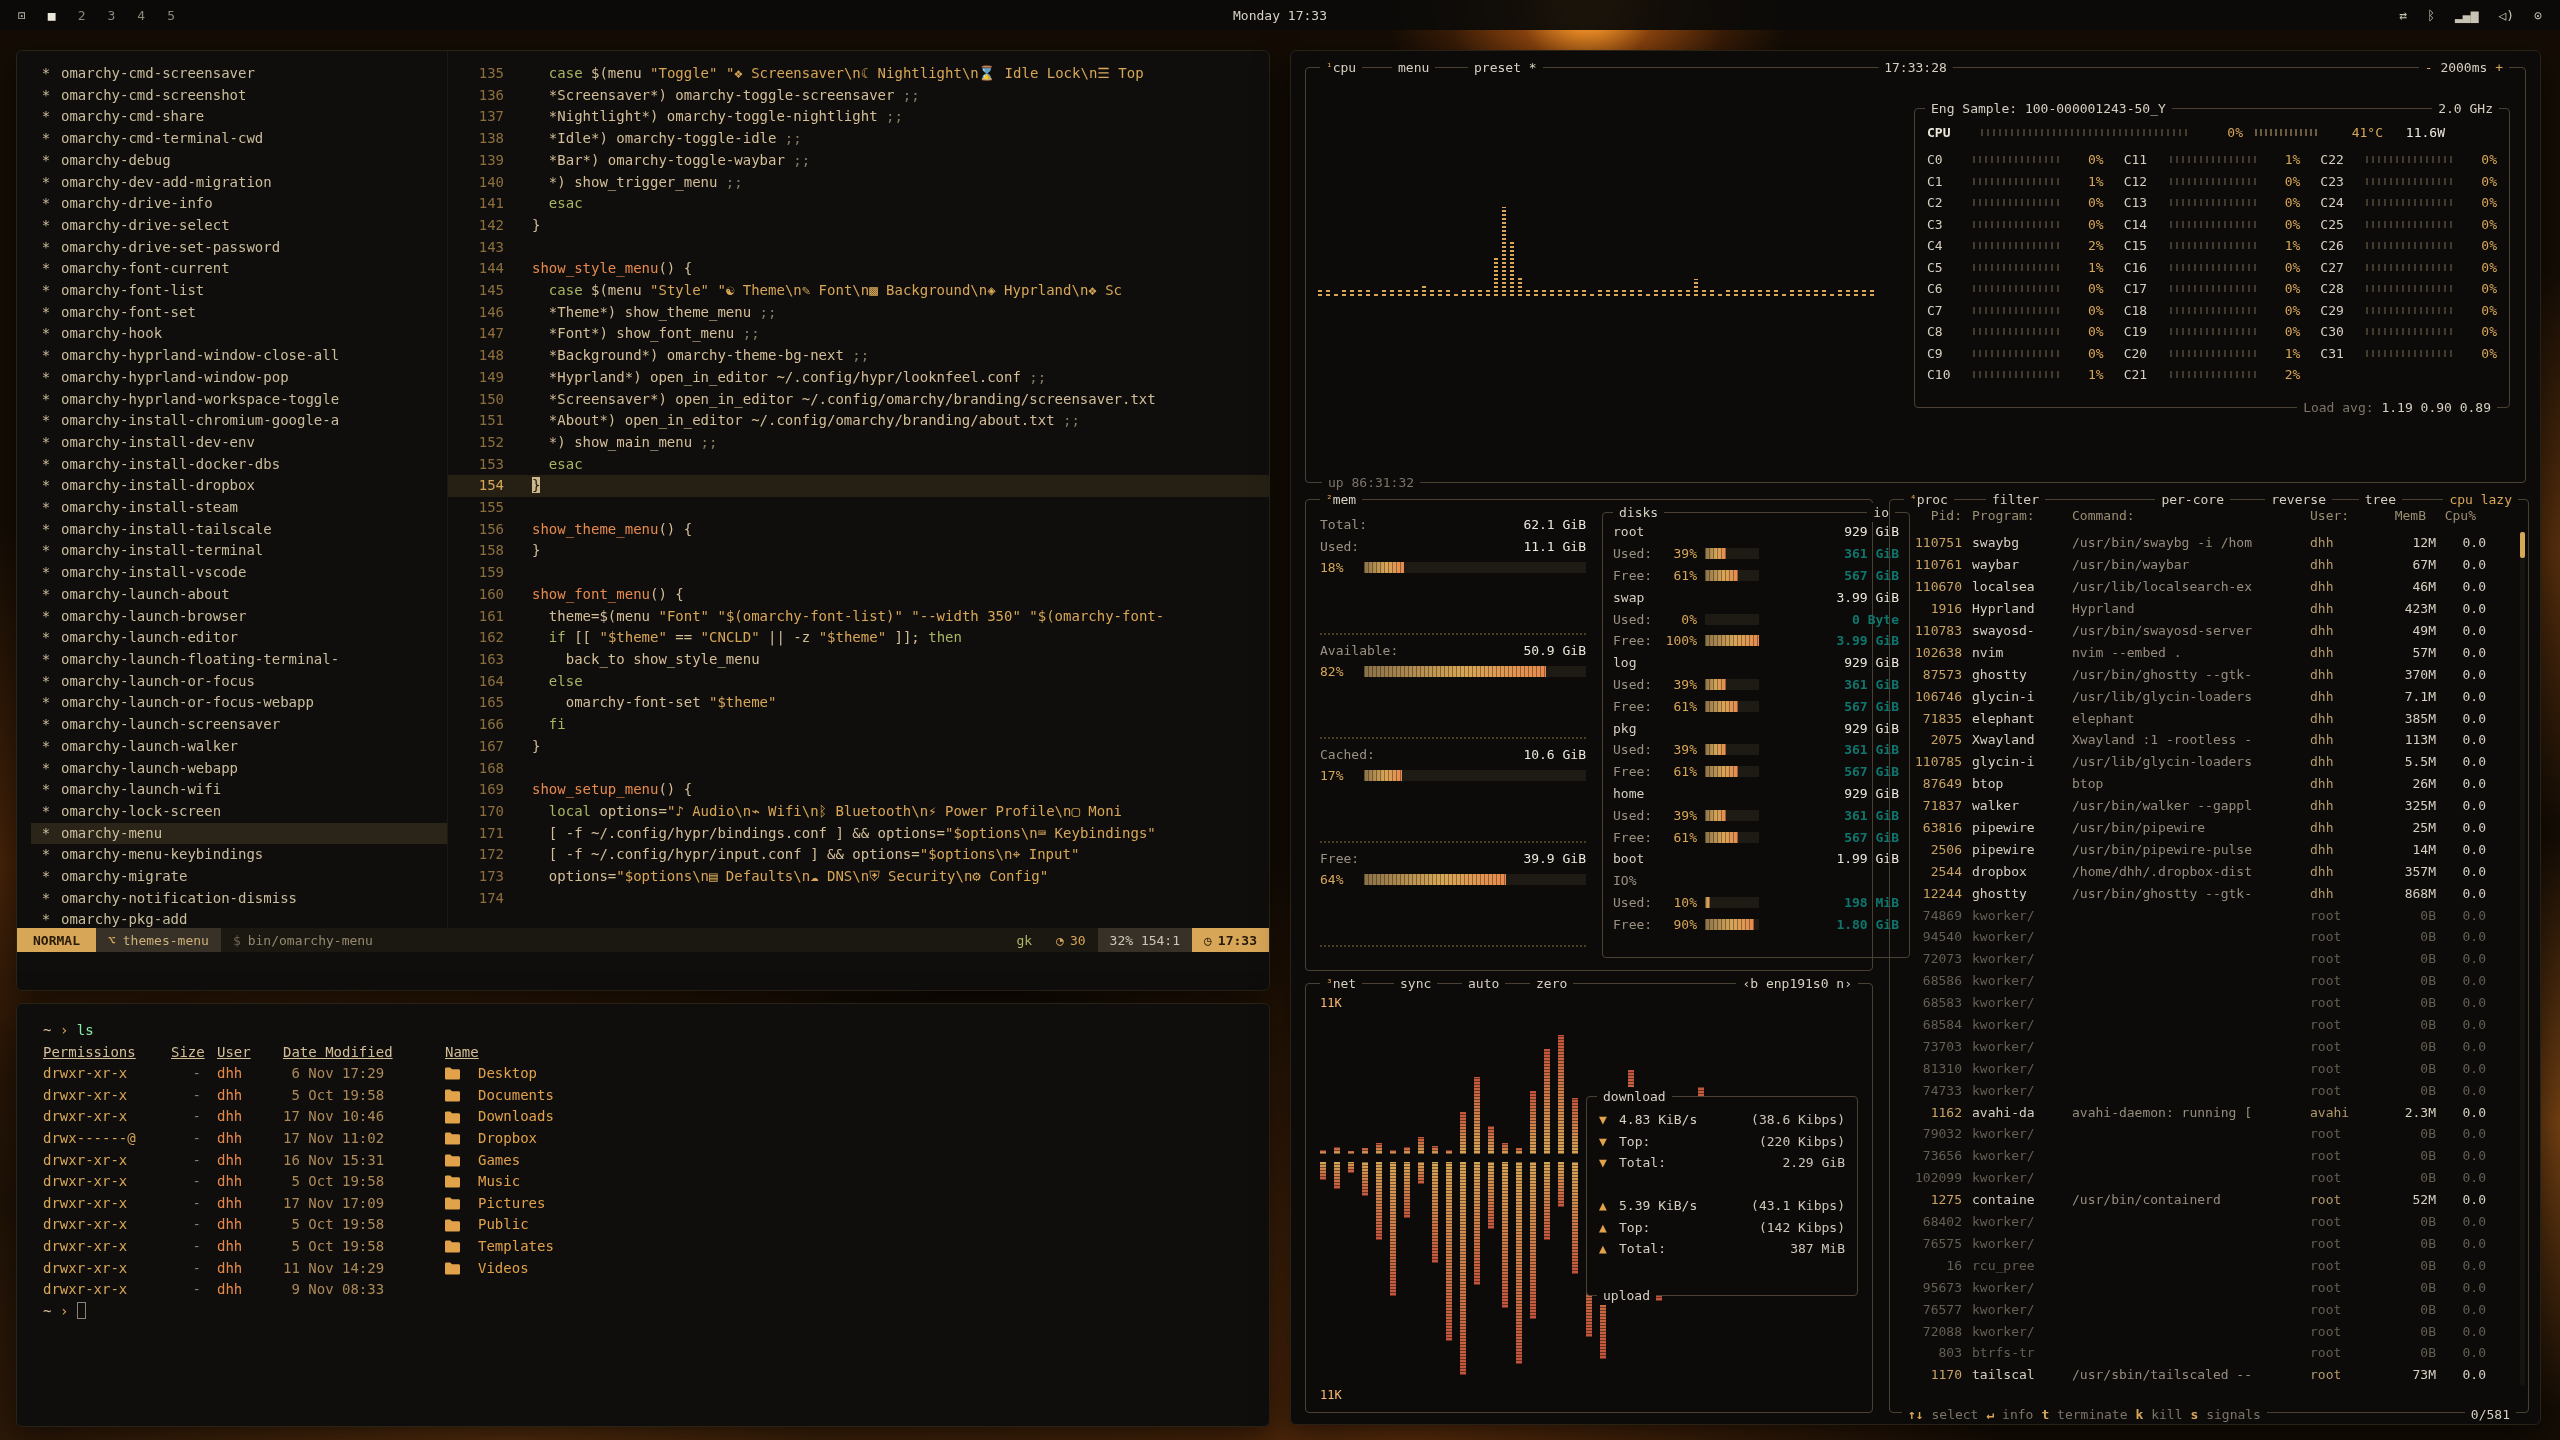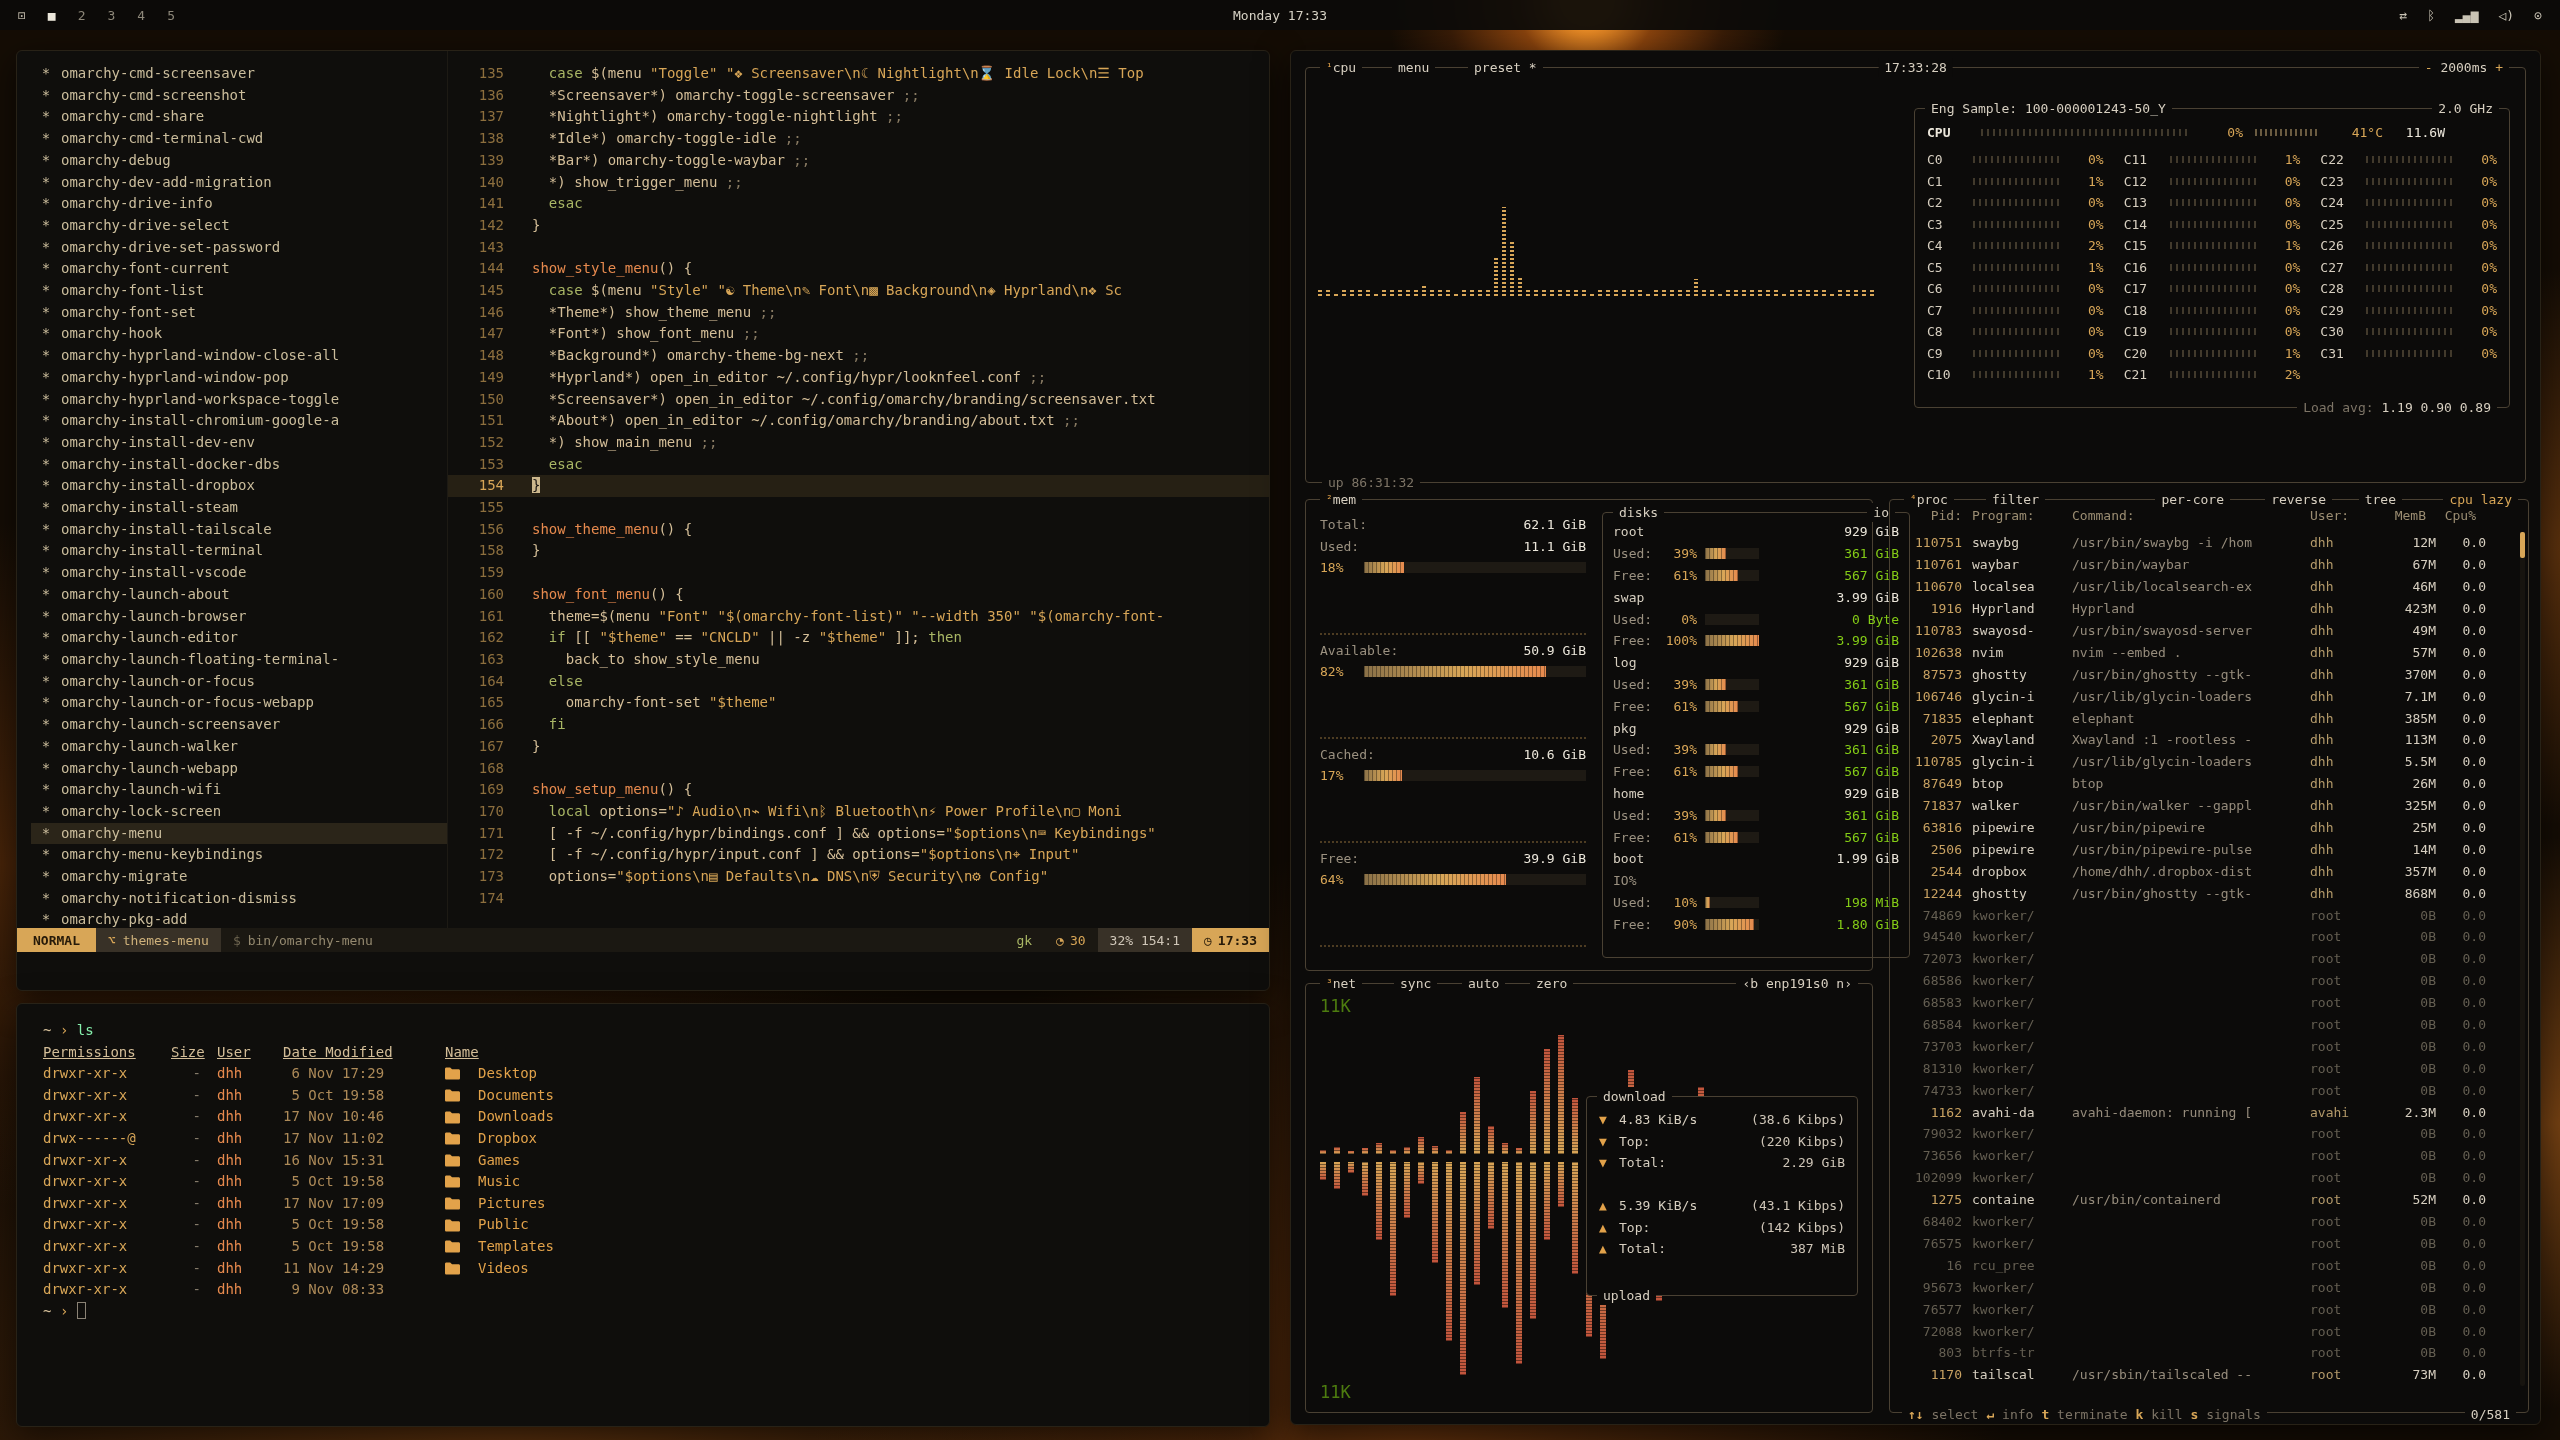--- a/index.html
+++ b/index.html
@@ -132,24 +132,24 @@
   .dline{display:flex;height:21.8px;align-items:center;white-space:pre}
   .dname{color:#d7cfc0;font-weight:normal}
   .dtot{margin-left:auto;color:#ece7db}
   .dml{display:flex;height:21.8px;align-items:center;white-space:pre}
   .dlab{color:#9b9180;width:46px}
   .dml .pct{width:38px;text-align:right}
   .dmeter{width:54px;height:11px;background:#1e1a14;margin:0 8px;position:relative;overflow:hidden;flex:none}
   .dfill{position:absolute;left:0;top:0;bottom:0;background:
     repeating-linear-gradient(90deg,rgba(0,0,0,.35) 0 1px,transparent 1px 4px),
     linear-gradient(90deg,#8a7148,#d8a657 55%,#e78a4e)}
-  .dval{margin-left:auto;font-weight:normal;color:#84cc16}
+  .dval{margin-left:auto;font-weight:bold;color:#0f766e}
 
   .net-box{left:14px;top:932px;width:568px;height:430px}
-  .nscale{position:absolute;color:#4d7c0f;font-size:17px}
+  .nscale{position:absolute;color:#fdba74;font-size:12px}
   .nscale.top{left:14px;top:12px}
   .nscale.bot{left:14px;bottom:10px}
   .ngraph{position:absolute;display:flex;gap:8px;overflow:hidden}
   .ngraph.down{left:14px;top:30px;width:540px;height:140px;align-items:flex-end}
   .ngraph.up{left:14px;top:178px;width:540px;height:224px;align-items:flex-start}
   .ngraph i{width:6px;flex:none}
   .ngraph.down i{background:
     repeating-linear-gradient(0deg,rgba(0,0,0,.45) 0 1px,transparent 1px 3px),
     linear-gradient(to top,#d8a657,#c2543c)}
   .ngraph.up i{background:

